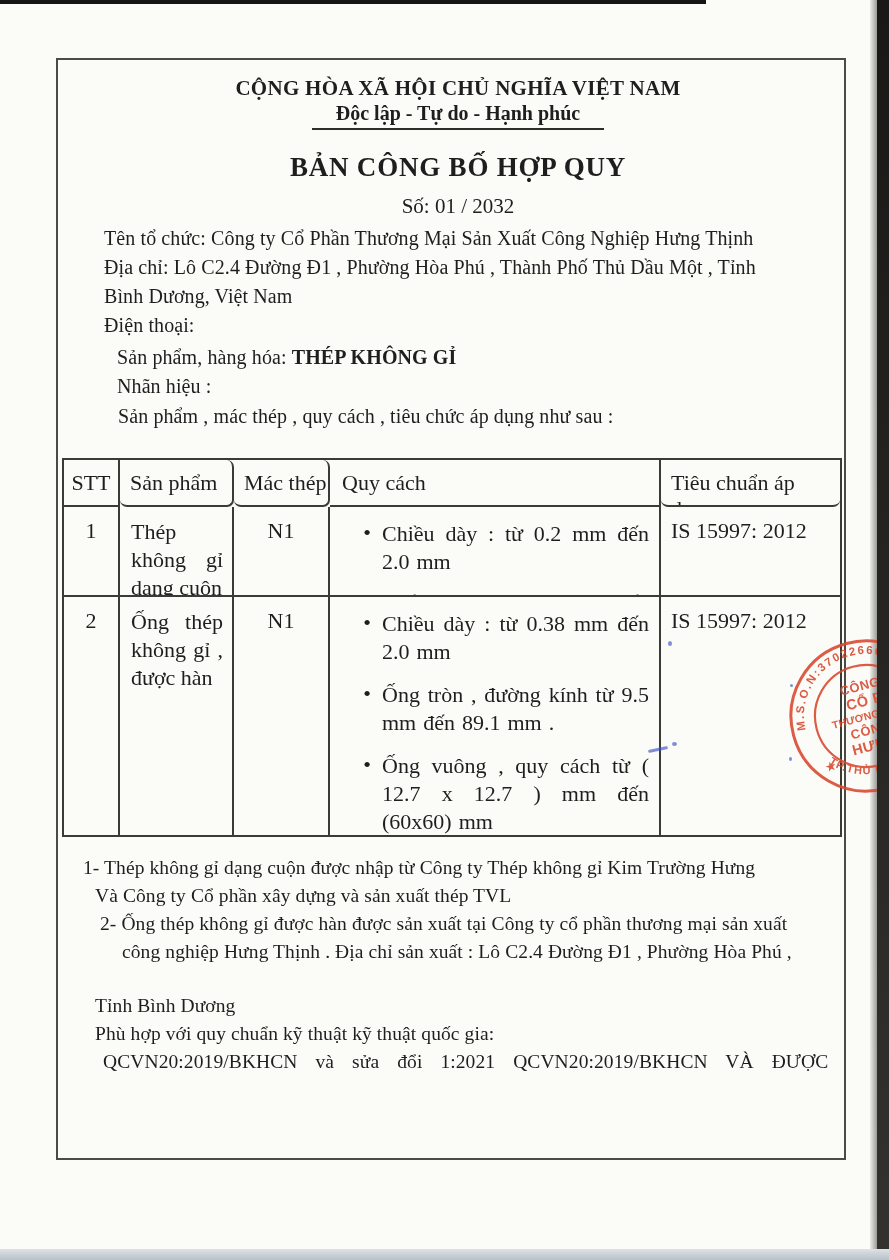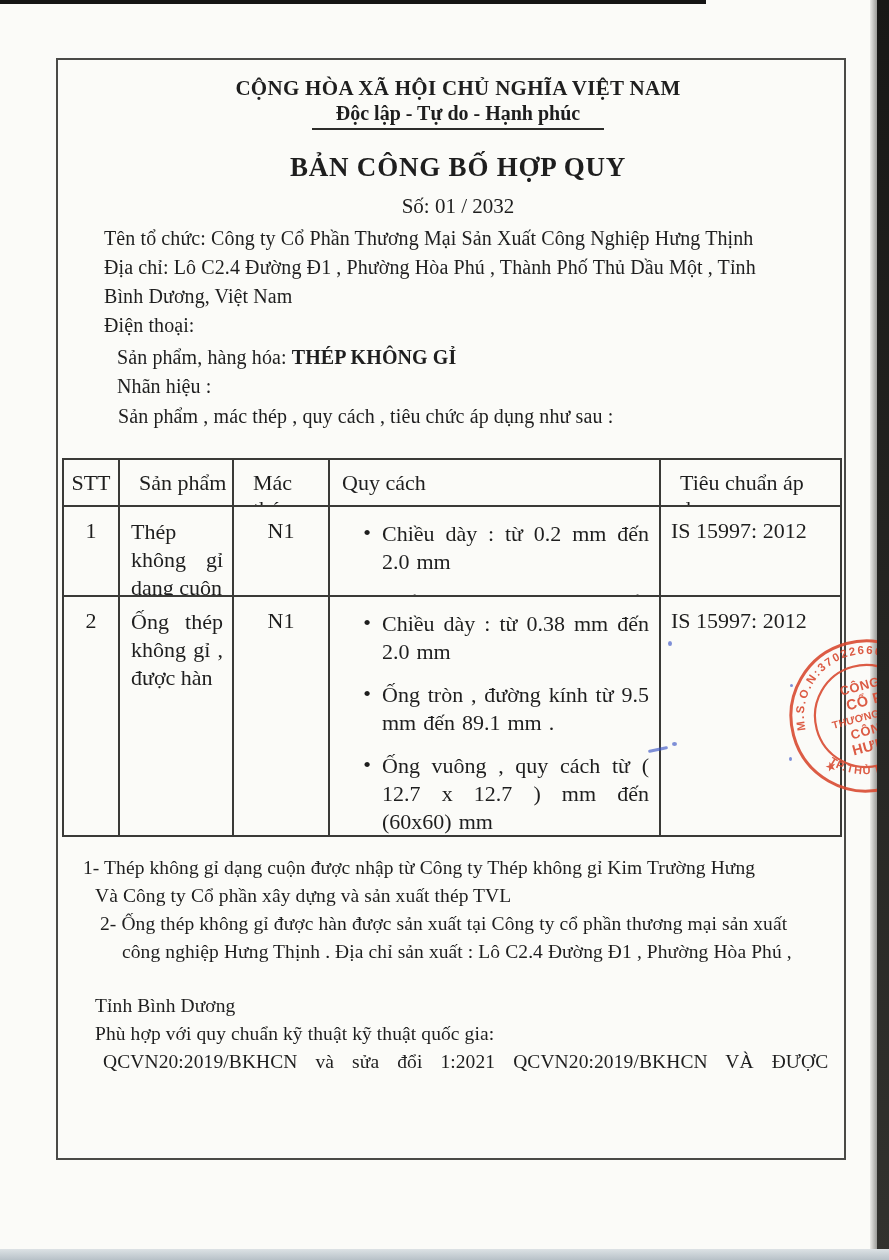--- a/index.html
+++ b/index.html
@@ -46,21 +46,21 @@
   
   .ctable { left:62px; top:441px; width:780px; height:379px;
             border:2px solid #3a3a37; box-sizing:border-box;
             display:grid; grid-template-columns:56px 114px 96px 331px 1fr;
             grid-template-rows:47px 90px 238px; font-size:22px;margin-top:17px; }
   .td { border-right:2px solid #3a3a37; border-bottom:2px solid #3a3a37; box-sizing:border-box; overflow:hidden; }
   .td.lastcol { border-right:none; }
   .td.lastrow { border-bottom:none; }
   .c-center { text-align:center; }
   .th { padding-top:10px; }
-  .th.pl { padding-left:19px; }
+  .th.pl { padding-left:10px;border-radius:7px; }
   .th.pl12 { padding-left:12px; }
   .cell-pad { padding-top:11px; }
   .cell-sanpham { padding:11px 9px 0 11px; text-align:justify; line-height:28px; }
   .cell-quycach { padding:13px 6px 0 0; display:flex; flex-direction:column; }
   .gap13 { row-gap:13px; } .gap15 { row-gap:15px; }
   .bullet { display:flex; }
   .bullet .dot { margin-left:22px; width:30px; text-align:center; flex:none; }
   .bullet .btxt { flex:1; padding-right:4px; text-align:justify; line-height:28px; word-spacing:1.5px; }
   .cell-standard { padding:11px 4px 0 10px; }
 

